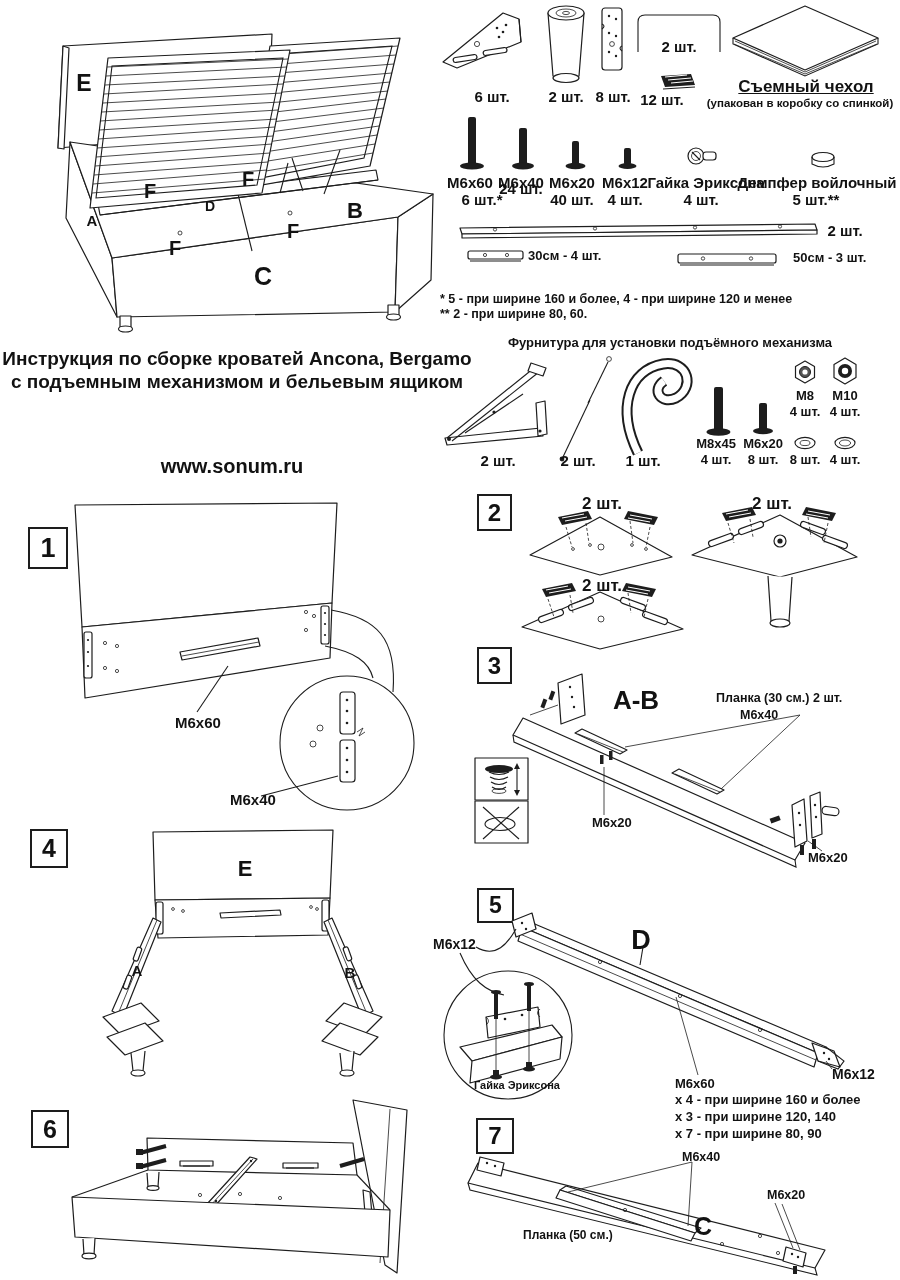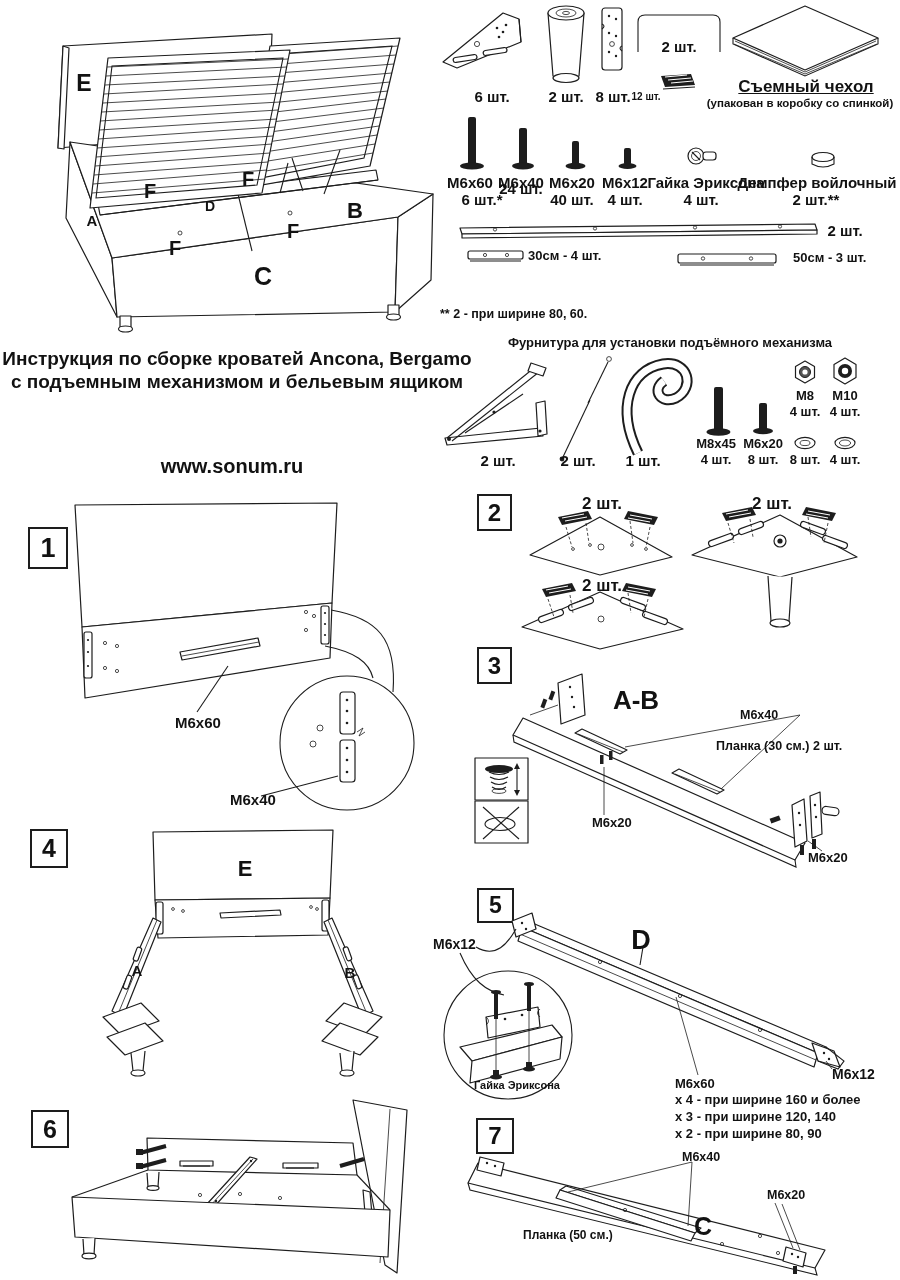--- a/index.html
+++ b/index.html
@@ -174,38 +174,39 @@
       <line class="ln" x1="245" y1="265" x2="339" y2="265"></line>
       <circle class="thin" cx="268" cy="258.5" r="1.7"></circle>
         <circle class="thin" cx="316" cy="258.5" r="1.7"></circle>
     </g>
   </svg>
 
   <div class="lbl ctr" style="left:492px;top:88px;font-size:15px;text-align:right;">6 шт.</div>
   <div class="lbl ctr" style="left:566px;top:88px;font-size:15px;">2 шт.</div>
   <div class="lbl ctr" style="left:613px;top:88px;font-size:15px;">8 шт.</div>
   <div class="lbl ctr" style="left:679px;top:38px;font-size:15px;">2 шт.</div>
-  <div class="lbl ctr" style="left:646px;top:91px;font-size:10px;">12 шт.</div>
+  <div class="lbl ctr" style="left:662px;top:91px;font-size:15px;">12 шт.</div>
   <div class="lbl ctr" style="left:806px;top:77px;font-size:17px;text-decoration:underline;">Съемный чехол</div>
   <div class="lbl ctr" style="left:800px;top:97px;font-size:11.5px;">(упакован в коробку со спинкой)</div>
   <div class="lbl ctr" style="left:470px;top:174px;font-size:15px;">M6x60</div>
   <div class="lbl ctr" style="left:470px;top:191px;font-size:15px;margin-left:12px;">6 шт.*</div>
   <div class="lbl ctr" style="left:521px;top:174px;font-size:15px;">M6x40</div>
   <div class="lbl ctr" style="left:521px;top:180px;font-size:15px;">24 шт.</div>
   <div class="lbl ctr" style="left:572px;top:174px;font-size:15px;">M6x20</div>
   <div class="lbl ctr" style="left:572px;top:191px;font-size:15px;">40 шт.</div>
   <div class="lbl ctr" style="left:625px;top:174px;font-size:15px;">M6x12</div>
   <div class="lbl ctr" style="left:625px;top:191px;font-size:15px;">4 шт.</div>
   <div class="lbl ctr" style="left:706px;top:174px;font-size:15px;">Гайка Эриксона</div>
   <div class="lbl ctr" style="left:701px;top:191px;font-size:15px;">4 шт.</div>
   <div class="lbl ctr" style="left:817px;top:174px;font-size:15px;">Демпфер войлочный</div>
-  <div class="lbl ctr" style="left:816px;top:191px;font-size:15px;">2 шт.**</div>
+  <div class="lbl ctr" style="left:816px;top:191px;font-size:15px;">5 шт.**</div>
   <div class="lbl ctr" style="left:845px;top:222px;font-size:15px;">2 шт.</div>
   <div class="lbl" style="left:528px;top:249px;font-size:13px;">30см - 4 шт.</div>
   <div class="lbl" style="left:793px;top:251px;font-size:13px;">50см - 3 шт.</div>
+  <div class="lbl" style="left:440px;top:292px;font-size:12.5px;">* 5 - при ширине 160 и более, 4 - при ширине 120 и менее</div>
   <div class="lbl" style="left:440px;top:307px;font-size:12.5px;">** 2 - при ширине 80, 60.</div>
 
   <div class="lbl ctr" style="left:237px;top:371px;font-size:19px;">с подъемным механизмом и бельевым ящиком</div>
   <div class="lbl ctr" style="left:237px;top:348px;font-size:19px;">Инструкция по сборке кроватей Ancona, Bergamo</div>
   <div class="lbl ctr" style="left:232px;top:455px;font-size:20px;">www.sonum.ru</div>
 
   <div class="lbl ctr" style="left:670px;top:336px;font-size:13px;">Фурнитура для установки подъёмного механизма</div>
   <svg style="left:433px;top:350px" width="465" height="125" viewBox="0 0 465 125">
     <g>
       <polygon class="st" points="12,88 108,78 110,86 14,95"></polygon>
@@ -420,21 +421,21 @@
       <path class="blk" d="M47,108 l-3,6 h6 Z M47,141 l-3,-6 h6 Z"></path>
     </g>
     <g>
       <rect class="st" x="5" y="146" width="53" height="42" stroke-width="1.6" fill="#fff"></rect>
       <ellipse class="ln" cx="30" cy="169" rx="15" ry="6.5"></ellipse>
       <line class="ln" x1="13" y1="152" x2="49" y2="184" stroke-width="1.6"></line>
       <line class="ln" x1="49" y1="152" x2="13" y2="184" stroke-width="1.6"></line>
     </g>
   </svg>
   <div class="lbl ctr" style="left:636px;top:686px;font-size:26px;">A-B</div>
-  <div class="lbl" style="left:716px;top:691px;font-size:12.5px;margin-top:48px;">Планка (30 см.)  2 шт.</div>
+  <div class="lbl" style="left:716px;top:691px;font-size:12.5px;">Планка (30 см.)  2 шт.</div>
   <div class="lbl" style="left:740px;top:708px;font-size:12.5px;">M6x40</div>
   <div class="lbl" style="left:592px;top:816px;font-size:13px;">M6x20</div>
   <div class="lbl" style="left:808px;top:851px;font-size:13px;">M6x20</div>
 
   <div class="numbox" style="left:30px;top:829px;width:34px;height:35px;font-size:25px;">
       <span>4</span>
     </div>
   <svg style="left:95px;top:825px" width="350" height="255" viewBox="0 0 350 255">
 
     <polygon class="st" points="58,7 238,5 235,73 60,75"></polygon>
@@ -522,21 +523,21 @@
         <rect class="blk" x="96" y="177" width="6" height="7"></rect>
     </g>
   </svg>
   <div class="lbl" style="left:433px;top:936px;font-size:14px;">M6x12</div>
   <div class="lbl ctr" style="left:641px;top:925px;font-size:27px;">D</div>
   <div class="lbl" style="left:832px;top:1066px;font-size:14px;">M6x12</div>
   <div class="lbl" style="left:474px;top:1079px;font-size:11px;">Гайка Эриксона</div>
   <div class="lbl" style="left:675px;top:1077px;font-size:13px;">M6x60</div>
   <div class="lbl" style="left:675px;top:1093px;font-size:13px;text-align:right;">x 4 - при ширине 160 и более</div>
   <div class="lbl" style="left:675px;top:1110px;font-size:13px;">x 3 - при ширине 120, 140</div>
-  <div class="lbl" style="left:675px;top:1127px;font-size:13px;">x 2 - при ширине 80, 90</div>
+  <div class="lbl" style="left:675px;top:1127px;font-size:13px;">x 7 - при ширине 80, 90</div>
 
   <div class="numbox" style="left:31px;top:1110px;width:34px;height:34px;font-size:25px;">
       <span>6</span>
     </div>
   <svg style="left:50px;top:1095px" width="380" height="185" viewBox="0 0 380 185">
 
     <polygon class="st" points="303,5 357,15 347,178 335,170"></polygon>
     <line class="thin" x1="340" y1="14" x2="330" y2="168"></line>
 
     <polygon class="st" points="97,43 303,48 307,80 98,75"></polygon>

